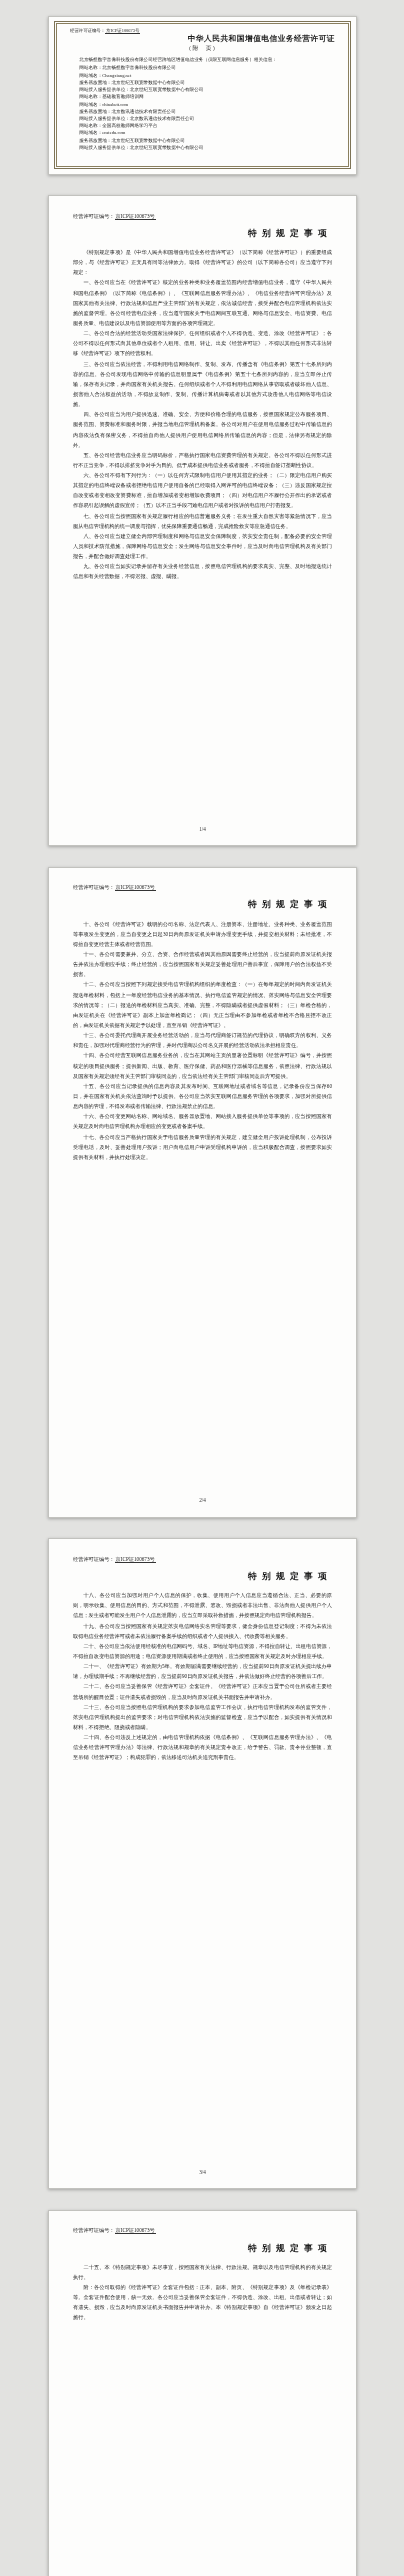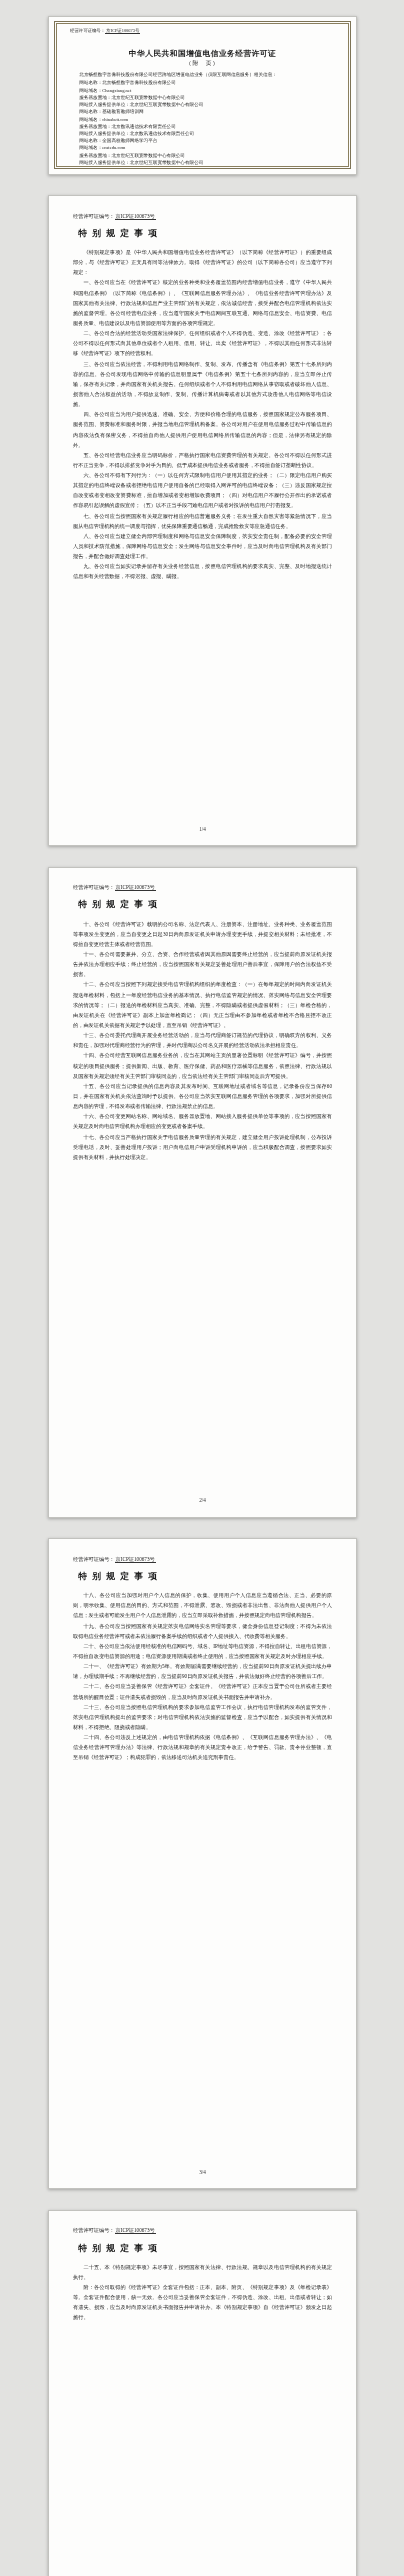--- a/index.html
+++ b/index.html
@@ -35,45 +35,45 @@
   .cert-inner {
     height: 100%;
     border: 1.5px solid #8a7f5e;
     box-sizing: border-box;
     padding: 4.1px 13.4px 3.1px 13.4px;
     overflow: hidden;
   }
   .cert-header { font-size: 4.4px; color: #222; margin-bottom: 1px; }
   .underline { border-bottom: 0.5px solid #333; padding: 0 1px; }
   .cert-title {
-    text-align: center;
+    text-align: right;
     font-weight: bold;
     font-size: 7.7px;
     letter-spacing: 0.5px;
-    margin-top: 16px;
+    margin-top: 1px;
   }
   .cert-subtitle {
     text-align: center;
     font-size: 5.7px;
     margin: 1px 0 3.1px 0;
     letter-spacing: 1px;
   }
   .cert-body { font-size: 4.6px; line-height: 7.2px; padding: 0 9.3px; }
   .cert-intro { margin: 0 0 1px 0; text-align: justify; }
   .cert-line { white-space: normal; }
   .cert-line .lab { font-weight: normal; }
   
   .prov-page {
     height: 651px;
     padding: 16.5px 24px 36px 24px;
     overflow: hidden;
   }
   .prov-header { font-size: 5.2px; margin-bottom: 2.1px; }
   .prov-title {
-    text-align: left;
+    text-align: right;
     font-weight: bold;
     font-size: 8.8px;
     letter-spacing: 5.2px;
     text-indent: 5.2px;
     margin: 8.2px 0 7.2px 0;
   }
   .prov-para {
     margin: 0;
     font-size: 5.2px;
     line-height: 1.95;

